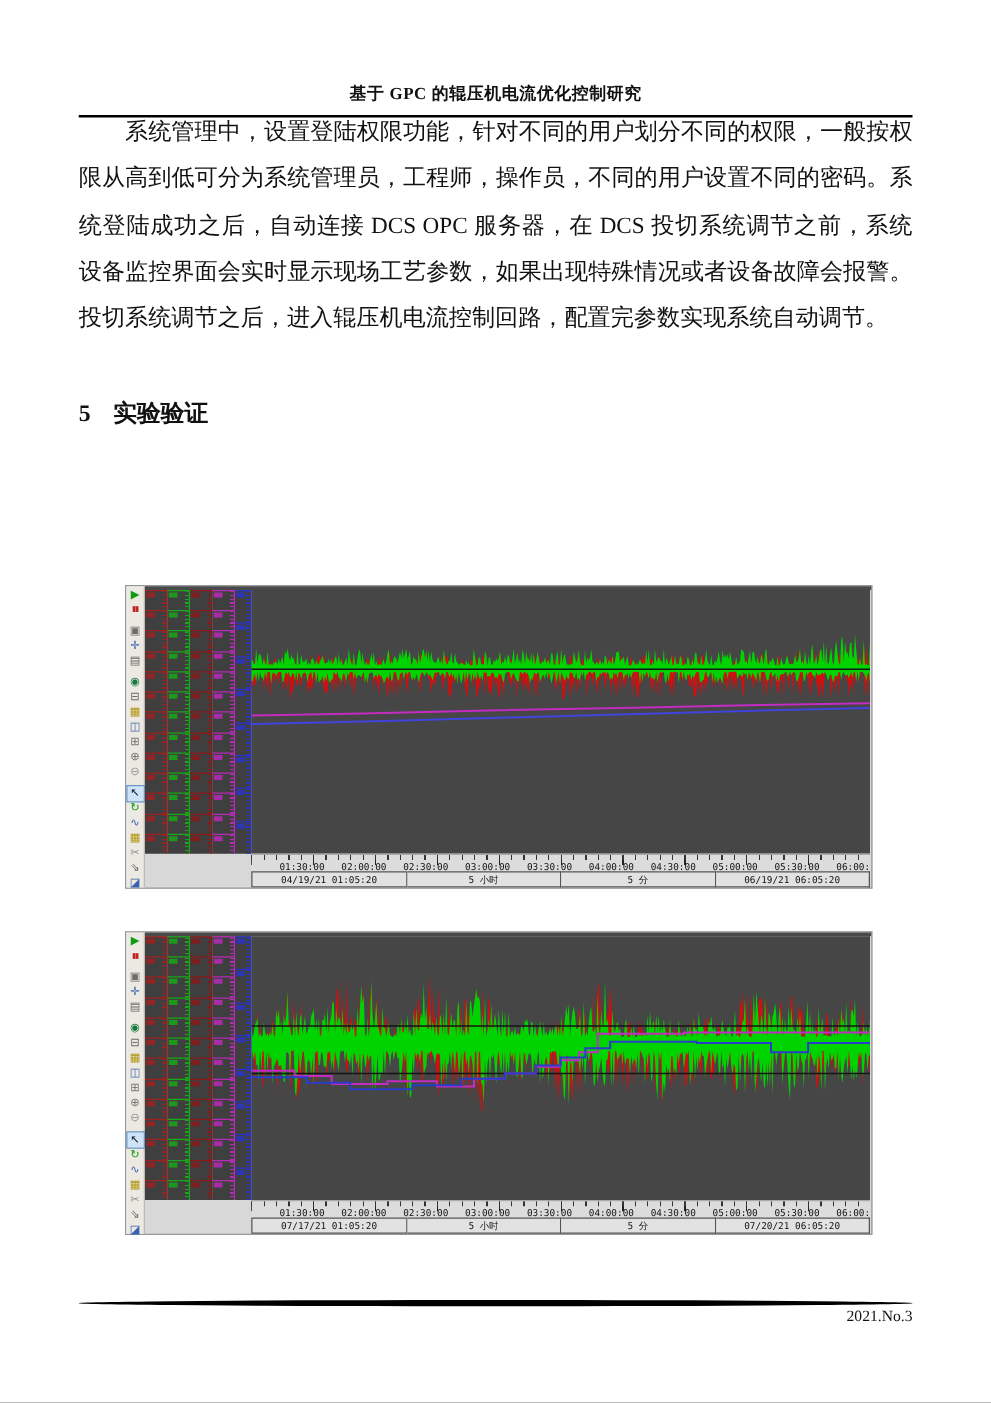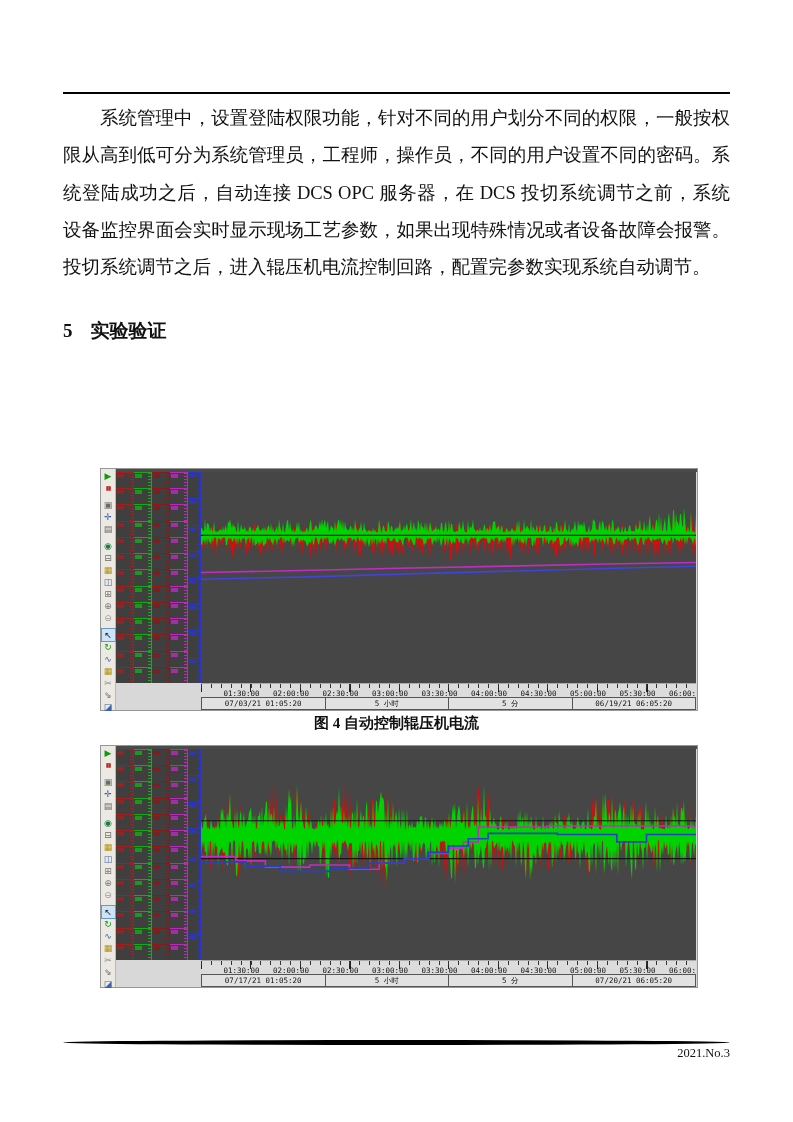--- a/index.html
+++ b/index.html
@@ -4,21 +4,21 @@
 <style>
   html,body{margin:0;padding:0;background:#888;}
   .page{position:relative;width:793px;height:1122px;background:#fff;margin:0 auto;
         font-family:"Liberation Serif",serif;color:#111;overflow:hidden;}
   
   .hdr-title{position:absolute;top:66px;left:63px;width:667px;text-align:center;
              font-size:13.5px;font-weight:bold;letter-spacing:.5px;}
   .hdr-rule{position:absolute;top:92px;left:63px;width:667px;height:2px;background:#000;}
   .para{position:absolute;left:63px;width:667px;font-size:18.5px;line-height:37.3px;
         text-align:justify;text-justify:inter-character;text-indent:2em;}
-  #para1{top:100px;}
+  #para1{top:88px;}
   #para2{top:352px;}
   .sec-head{position:absolute;top:318px;left:63px;font-size:19px;font-weight:bold;}
   .sec-head .num{margin-right:18px;}
   .fig-caption{position:absolute;left:63px;width:667px;text-align:center;
                font-size:15px;font-weight:bold;}
   #cap4{top:714px;}
   #cap5{top:986px;}
   .ftr-rule{position:absolute;top:1040px;left:63px;width:667px;height:5px;background:#000;
             border-radius:50%;}
   .ftr-page{position:absolute;top:1046px;left:63px;width:667px;text-align:center;font-size:12.5px;}
@@ -57,20 +57,21 @@
   .t-boxes{position:absolute;left:100px;right:1px;top:228px;height:13px;display:flex;}
   .rbox{flex:1;border:1px solid #555;border-left:none;background:#e2e2e2;font-size:7.5px;
         line-height:11px;text-align:center;white-space:nowrap;overflow:hidden;box-sizing:border-box;}
   .rbox:first-child{border-left:1px solid #555;}
 </style>
 </head>
 <body>
 
 <div class="page">
 
+  <div class="hdr-title">基于 GPC 的辊压机电流优化控制研究</div>
   <div class="hdr-rule"></div>
 
   <div class="para" id="para1">系统管理中，设置登陆权限功能，针对不同的用户划分不同的权限，一般按权限从高到低可分为系统管理员，工程师，操作员，不同的用户设置不同的密码。系统登陆成功之后，自动连接 DCS OPC 服务器，在 DCS 投切系统调节之前，系统设备监控界面会实时显示现场工艺参数，如果出现特殊情况或者设备故障会报警。投切系统调节之后，进入辊压机电流控制回路，配置完参数实现系统自动调节。</div>
 
   <div class="sec-head">
     <span class="num">5</span><span>实验验证</span>
   </div>
 
 
   <div class="trend-win" id="fig4-win">
@@ -363,27 +364,26 @@
         <span class="tlabel" style="left: 28.2%;">02:30:00</span>
         <span class="tlabel" style="left: 38.2%;">03:00:00</span>
         <span class="tlabel" style="left: 48.2%;">03:30:00</span>
         <span class="tlabel" style="left: 58.2%;">04:00:00</span>
         <span class="tlabel" style="left: 68.2%;">04:30:00</span>
         <span class="tlabel" style="left: 78.2%;">05:00:00</span>
         <span class="tlabel" style="left: 88.2%;">05:30:00</span>
         <span class="tlabel" style="left: 98.2%;">06:00:00</span>
       </div>
     <div class="t-boxes">
-        <div class="rbox">07/03/21 01:05:20</div>
+        <div class="rbox">04/19/21 01:05:20</div>
         <div class="rbox">5 小时</div>
         <div class="rbox">5 分</div>
         <div class="rbox">06/19/21 06:05:20</div>
       </div>
   </div>
-  <div class="fig-caption" id="cap4">图 4  自动控制辊压机电流</div>
 
   <div class="trend-win" id="fig5-win">
     <div class="t-topstrip"></div>
     <div class="t-toolbar">
         <div class="ticon" style="color: rgb(15, 154, 15);">▶</div>
         <div class="ticon small" style="color: rgb(195, 34, 34);">▮▮</div>
         <div class="ticon gap" style="color: rgb(106, 106, 106);">▣</div>
         <div class="ticon" style="color: rgb(58, 98, 176);">✛</div>
         <div class="ticon" style="color: rgb(106, 106, 106);">▤</div>
         <div class="ticon gap" style="color: rgb(23, 122, 62);">◉</div>

